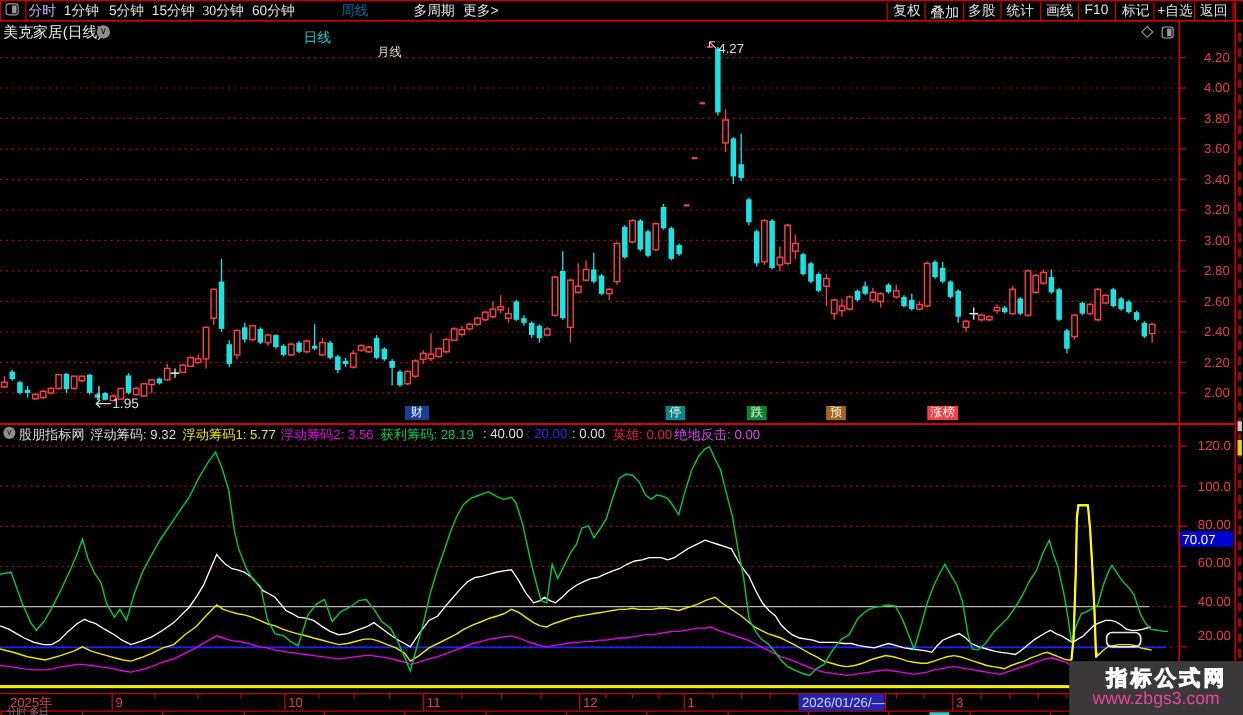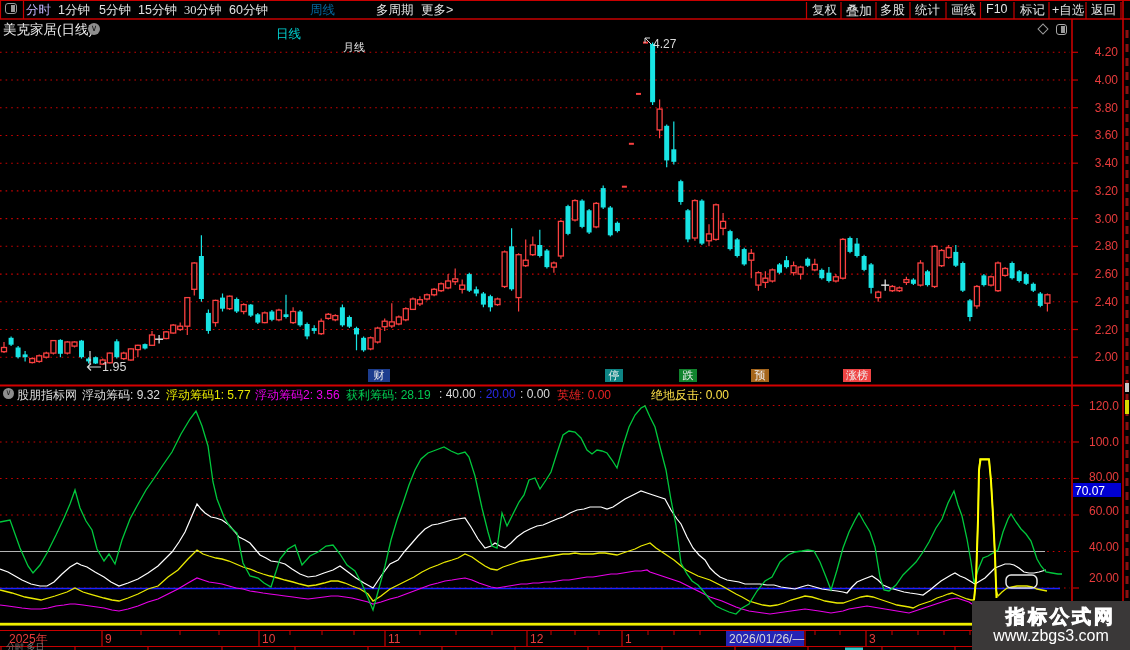--- a/index.html
+++ b/index.html
@@ -525,16 +525,16 @@
 <div style="position:absolute;left:843px;top:369px;width:28px;height:13px;background:#ef4444;color:#f0f0f0;font-size:11px;line-height:13px;text-align:center">涨榜</div>
 <div style="position:absolute;left:17px;top:386.5px;font-size:12px;color:#dcdcdc;white-space:nowrap;">股朋指标网</div>
 <div style="position:absolute;left:82px;top:386.5px;font-size:12px;color:#dcdcdc;white-space:nowrap;">浮动筹码: 9.32</div>
 <div style="position:absolute;left:166px;top:386.5px;font-size:12px;color:#e8e800;white-space:nowrap;">浮动筹码1: 5.77</div>
 <div style="position:absolute;left:255px;top:386.5px;font-size:12px;color:#e800e8;white-space:nowrap;">浮动筹码2: 3.56</div>
 <div style="position:absolute;left:346px;top:386.5px;font-size:12px;color:#00c850;white-space:nowrap;">获利筹码: 28.19</div>
 <div style="position:absolute;left:439px;top:386.5px;font-size:12px;color:#dcdcdc;white-space:nowrap;">: 40.00</div>
 <div style="position:absolute;left:479px;top:386.5px;font-size:12px;color:#2a2ae8;white-space:nowrap;">: 20.00</div>
 <div style="position:absolute;left:520px;top:386.5px;font-size:12px;color:#dcdcdc;white-space:nowrap;">: 0.00</div>
 <div style="position:absolute;left:557px;top:386.5px;font-size:12px;color:#e82222;white-space:nowrap;">英雄: 0.00</div>
-<div style="position:absolute;left:613px;top:386.5px;font-size:12px;color:#fde047;white-space:nowrap;margin-left:38px;">绝地反击: 0.00</div>
+<div style="position:absolute;left:613px;top:386.5px;font-size:12px;color:#d946ef;white-space:nowrap;">绝地反击: 0.00</div>
 <div style="position:absolute;left:3px;top:388px;width:11px;height:11px;border-radius:50%;background:#8e8e8e;color:#222;font-size:8px;line-height:10px;text-align:center">∨</div>
 <div style="position:absolute;left:972px;top:601px;width:158px;height:49px;background:#3a3838"></div>
 <div style="position:absolute;left:972px;top:604px;width:178px;text-align:center;font-size:19px;font-weight:bold;color:#fff;letter-spacing:3px;-webkit-text-stroke:0.9px #fff">指标公式网</div>
-<div style="position:absolute;left:972px;top:627px;width:158px;text-align:center;font-size:16px;color:#ffffff">www.zbgs3.com</div>
+<div style="position:absolute;left:972px;top:627px;width:158px;text-align:center;font-size:16px;color:#ec4899">www.zbgs3.com</div>
 </body></html>

